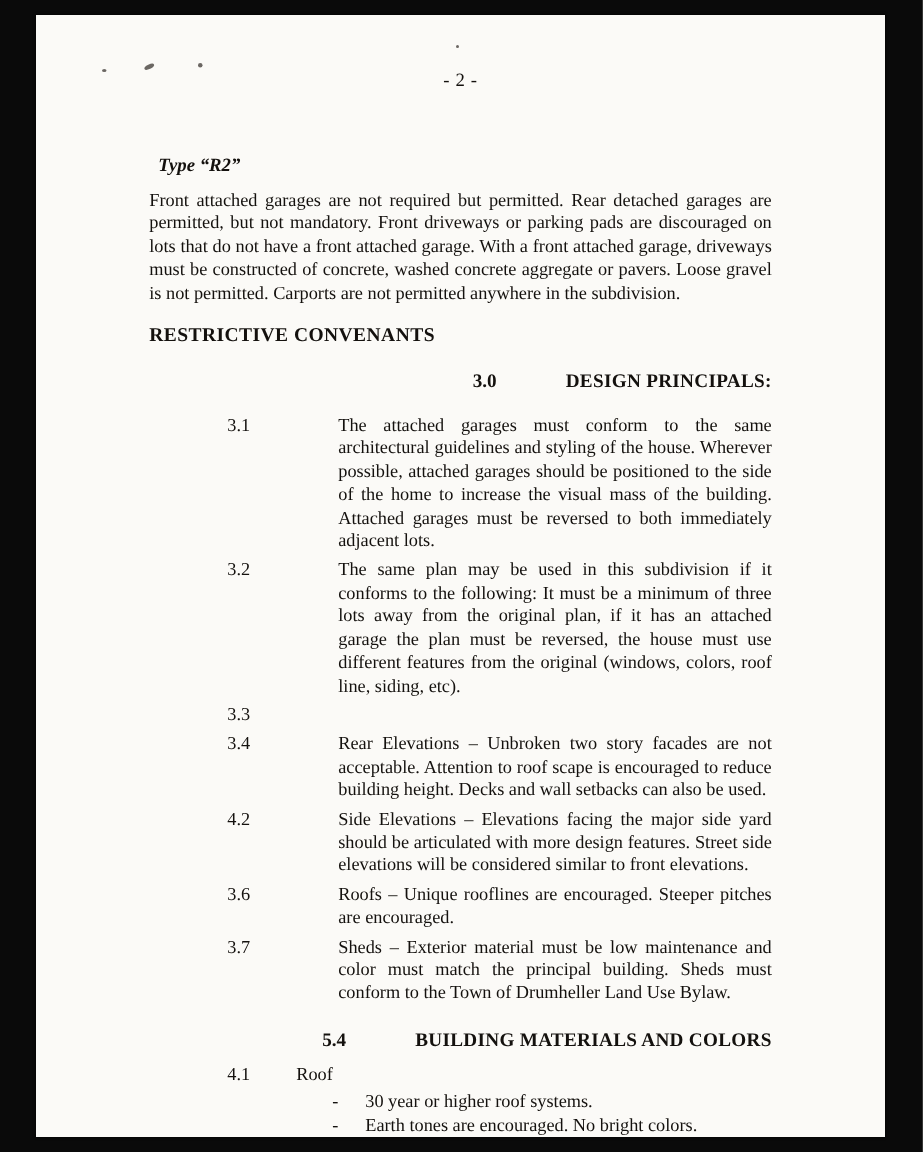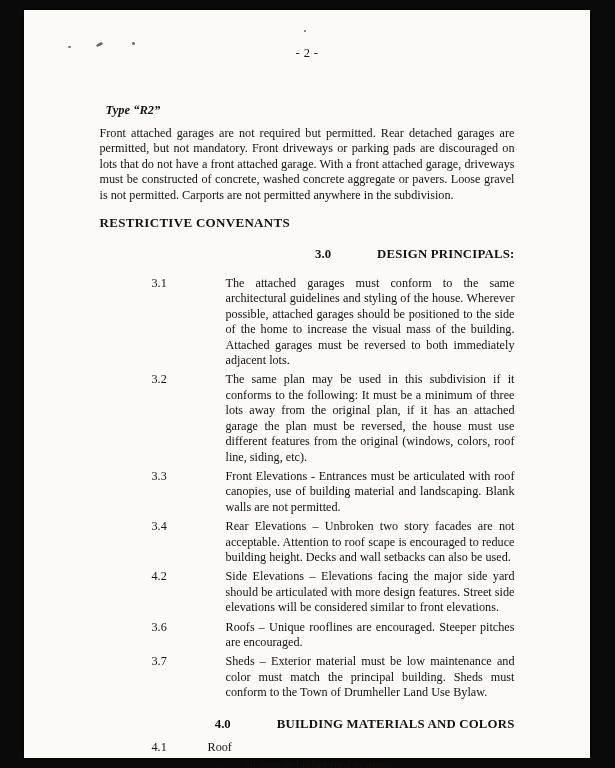--- a/index.html
+++ b/index.html
@@ -104,21 +104,20 @@
   }
   .clause .ctext {
     flex: 1 1 auto;
     font-size: 12.2px;
     line-height: 15.4px;
     text-align: justify;
   }
   .sub {
     margin: 8px 0 2px 0;
     display: flex;
-    gap: 10px;
   }
   .sub .snum {
     flex: 0 0 46px;
     width: 46px;
     font-size: 12.2px;
   }
   .sub .stext {
     font-size: 12.2px;
   }
   ul.dashes {
@@ -172,41 +171,40 @@
           <div class="clause">
             <div class="cnum">3.1</div>
             <div class="ctext">The attached garages must conform to the same architectural guidelines and styling of the house.  Wherever possible, attached garages should be positioned to the side of the home to increase the visual mass of the building.  Attached garages must be reversed to both immediately adjacent lots.</div>
           </div>
           <div class="clause">
             <div class="cnum">3.2</div>
             <div class="ctext">The same plan may be used in this subdivision if it conforms to the following:  It must be a minimum of three lots away from the original plan, if it has an attached garage the plan must be reversed, the house must use different features from the original (windows, colors, roof line, siding, etc).</div>
           </div>
           <div class="clause">
             <div class="cnum">3.3</div>
-            <div class="ctext">Front Elevations - Entrances must be articulated with roof canopies, use of building material and landscaping.  Blank walls are not permitted.</div>
           </div>
           <div class="clause">
             <div class="cnum">3.4</div>
             <div class="ctext">Rear Elevations – Unbroken two story facades are not acceptable.  Attention to roof scape is encouraged to reduce building height.  Decks and wall setbacks can also be used.</div>
           </div>
           <div class="clause">
             <div class="cnum">4.2</div>
             <div class="ctext">Side Elevations – Elevations facing the major side yard should be articulated with more design features.  Street side elevations will be considered similar to front elevations.</div>
           </div>
           <div class="clause">
             <div class="cnum">3.6</div>
             <div class="ctext">Roofs – Unique rooflines are encouraged.  Steeper pitches are encouraged.</div>
           </div>
           <div class="clause">
             <div class="cnum">3.7</div>
             <div class="ctext">Sheds – Exterior material must be low maintenance and color must match the principal building.  Sheds must conform to the Town of Drumheller Land Use Bylaw.</div>
           </div>
 
           <div class="section blk4">
-            <div class="num">4.0</div>
+            <div class="num">5.4</div>
             <div class="heading">BUILDING MATERIALS AND COLORS</div>
           </div>
 
           <div class="sub">
             <div class="snum">4.1</div>
             <div class="stext">Roof</div>
           </div>
           <ul class="dashes">
             <li><span class="dash">-</span><span>30 year or higher roof systems.</span></li>
             <li><span class="dash">-</span><span>Earth tones are encouraged.  No bright colors.</span></li>

